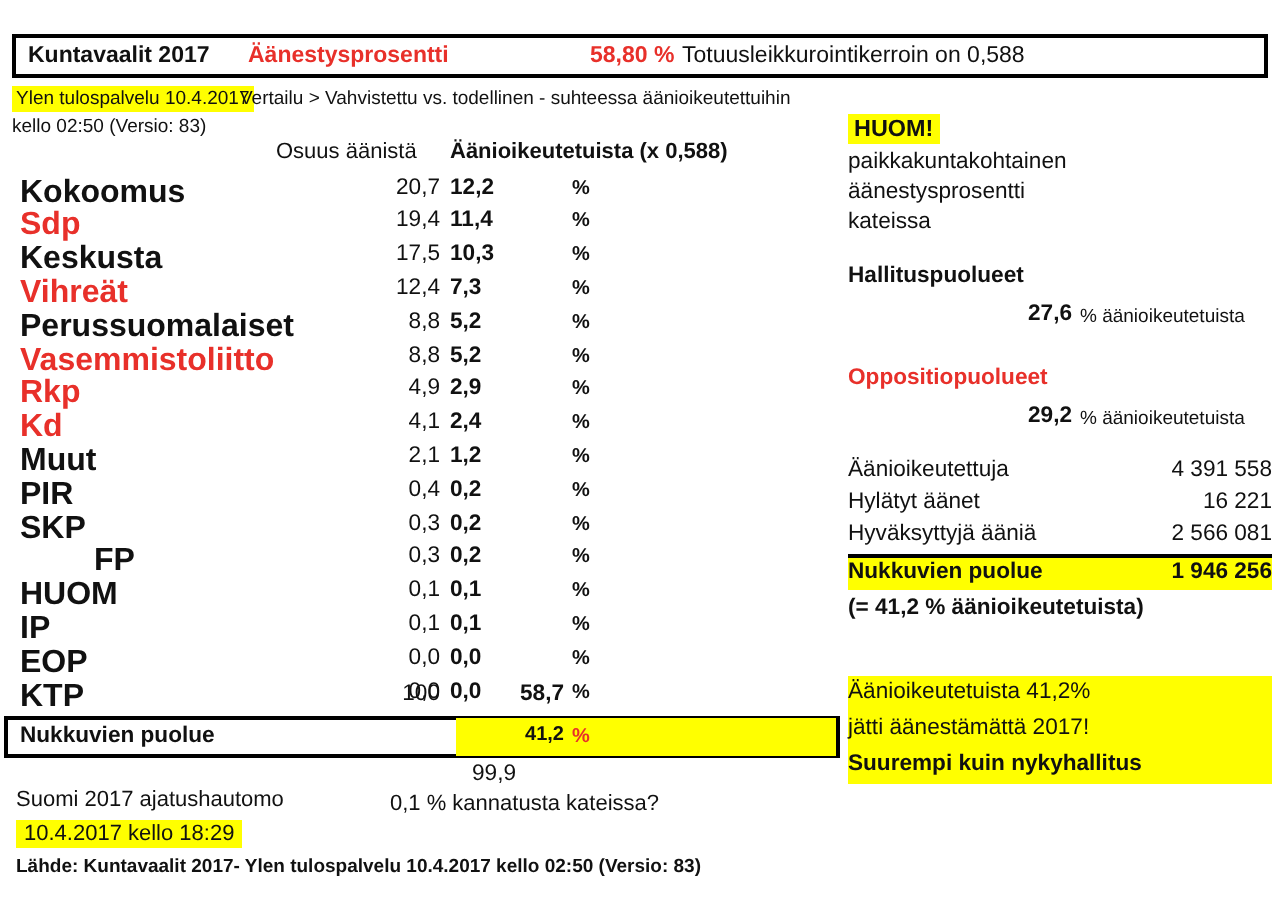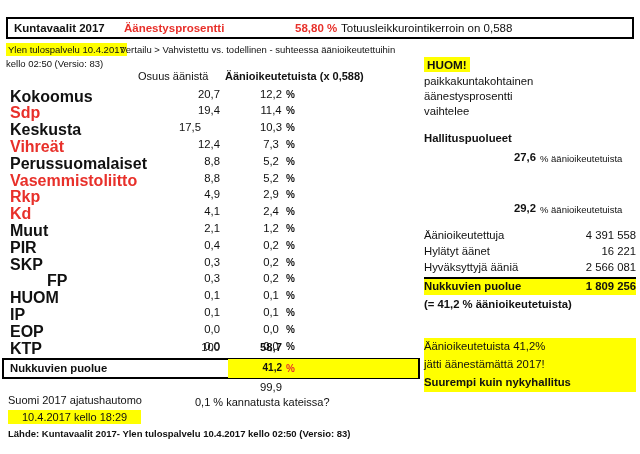--- a/index.html
+++ b/index.html
@@ -25,21 +25,21 @@
     background:#fff;
   }
   #title-box .cell{position:absolute;top:3px;font-size:11.5px;}
 
   
   .t10{font-size:9.5px;}
   .t115{font-size:11px;}
   .t12{font-size:11.7px;}
   .pname{left:10px;font-size:16px;font-weight:bold;}
   .pshare{left:160px;width:60px;text-align:right;font-size:11.3px;}
-  .pelig{left:248px;width:46px;text-align:center;font-size:11.3px;font-weight:normal;}
+  .pelig{left:225px;width:46px;text-align:left;font-size:11.3px;font-weight:bold;}
   .ppct{left:286px;font-size:10px;font-weight:bold;}
 
   
   #sleep-box{
     left:2px;top:358px;width:418px;height:21px;
     border:2px solid #000;box-sizing:border-box;background:#fff;
   }
 
   
   .rlabel{left:424px;font-size:11.3px;}
@@ -69,21 +69,21 @@
   <div id="party-rows">
       <div class="abs pname" style="top: 87.5px;">Kokoomus</div>
       <div class="abs pshare" style="top: 87.5px;">20,7</div>
       <div class="abs pelig" style="top: 87.5px;">12,2</div>
       <div class="abs ppct" style="top: 88.5px;">%</div>
       <div class="abs pname red" style="top: 104.3px;">Sdp</div>
       <div class="abs pshare" style="top: 104.3px;">19,4</div>
       <div class="abs pelig" style="top: 104.3px;">11,4</div>
       <div class="abs ppct" style="top: 105.3px;">%</div>
       <div class="abs pname" style="top: 121.1px;">Keskusta</div>
-      <div class="abs pshare" style="top: 121.1px; text-align: center;">17,5</div>
+      <div class="abs pshare" style="top: 121.1px;">17,5</div>
       <div class="abs pelig" style="top: 121.1px;">10,3</div>
       <div class="abs ppct" style="top: 122.1px;">%</div>
       <div class="abs pname red" style="top: 137.9px;">Vihreät</div>
       <div class="abs pshare" style="top: 137.9px;">12,4</div>
       <div class="abs pelig" style="top: 137.9px;">7,3</div>
       <div class="abs ppct" style="top: 138.9px;">%</div>
       <div class="abs pname" style="top: 154.7px;">Perussuomalaiset</div>
       <div class="abs pshare" style="top: 154.7px;">8,8</div>
       <div class="abs pelig" style="top: 154.7px;">5,2</div>
       <div class="abs ppct" style="top: 155.7px;">%</div>
@@ -135,55 +135,56 @@
 
   <div class="abs" style="left:160px;top:341px;width:60px;text-align:right;font-size:11.3px;">100</div>
   <div class="abs b" style="left:236px;top:341px;width:46px;text-align:right;font-size:11.3px;">58,7</div>
 
   <div class="abs" id="sleep-box"></div>
   <div class="abs b" style="left:10px;top:362px;font-size:11.3px;">Nukkuvien puolue</div>
   <div class="abs hl" style="left:228px;top:359px;width:190px;height:19px;"></div>
   <div class="abs b" style="left:236px;top:362px;width:46px;text-align:right;font-size:10px;">41,2</div>
   <div class="abs b red" style="left:286px;top:363px;font-size:10px;">%</div>
 
-  <div class="abs" style="left:236px;top:381px;width:46px;text-align:right;font-size:11.3px;">99,9</div>
+  <div class="abs" style="left:236px;top:381px;width:46px;font-size:11.3px;">99,9</div>
 
   <div class="abs t115" style="left:195px;top:396px;">0,1 % kannatusta kateissa?</div>
 
   <div class="abs hl b t12" style="left:424px;top:57px;padding:1px 3px;">HUOM!</div>
   <div class="abs rlabel" style="top:75px;">paikkakuntakohtainen</div>
   <div class="abs rlabel" style="top:90px;">äänestysprosentti</div>
-  <div class="abs rlabel" style="top:105px;">vaihtelee</div>
+  <div class="abs rlabel" style="top:105px;">kateissa</div>
 
   <div class="abs rlabel b" style="top:132px;">Hallituspuolueet</div>
   <div class="abs b" style="left:500px;top:151px;width:36px;text-align:right;font-size:11.3px;">27,6</div>
   <div class="abs t10" style="left:540px;top:153px;">% äänioikeutetuista</div>
 
+  <div class="abs rlabel b red" style="top:183px;">Oppositiopuolueet</div>
   <div class="abs b" style="left:500px;top:202px;width:36px;text-align:right;font-size:11.3px;">29,2</div>
   <div class="abs t10" style="left:540px;top:204px;">% äänioikeutetuista</div>
 
   <div class="abs rlabel" style="top:229px;">Äänioikeutettuja</div>
   <div class="abs rnum" style="top:229px;">4 391 558</div>
 
   <div class="abs rlabel" style="top:245px;">Hylätyt äänet</div>
   <div class="abs rnum" style="top:245px;">16 221</div>
 
   <div class="abs rlabel" style="top:261px;">Hyväksyttyjä ääniä</div>
   <div class="abs rnum" style="top:261px;">2 566 081</div>
 
   <div class="rule" style="left:424px;top:277px;width:212px;"></div>
 
   <div class="abs hl" style="left:424px;top:279px;width:212px;height:16px;"></div>
   <div class="abs rlabel b" style="top:280px;">Nukkuvien puolue</div>
-  <div class="abs rnum b" style="top:280px;">1 809 256</div>
+  <div class="abs rnum b" style="top:280px;">1 946 256</div>
 
   <div class="abs rlabel b" style="top:298px;">(= 41,2 % äänioikeutetuista)</div>
 
   <div class="abs hl" style="left:424px;top:338px;width:212px;height:54px;"></div>
   <div class="abs rlabel" style="top:340px;">Äänioikeutetuista 41,2%</div>
   <div class="abs rlabel" style="top:358px;">jätti äänestämättä 2017!</div>
   <div class="abs rlabel b" style="top:376px;">Suurempi kuin nykyhallitus</div>
 
   <div class="abs t115" style="left:8px;top:394px;">Suomi 2017 ajatushautomo</div>
-  <div class="abs t115 hl" style="left:8px;top:410px;padding:1px 14px;">10.4.2017 kello 18:29</div>
+  <div class="abs t115 hl" style="left:8px;top:410px;padding:1px 4px;">10.4.2017 kello 18:29</div>
   <div class="abs t10 b" style="left:8px;top:428px;">Lähde: Kuntavaalit 2017- Ylen tulospalvelu 10.4.2017 kello 02:50 (Versio: 83)</div>
 
 </div>
 
 </body></html>

